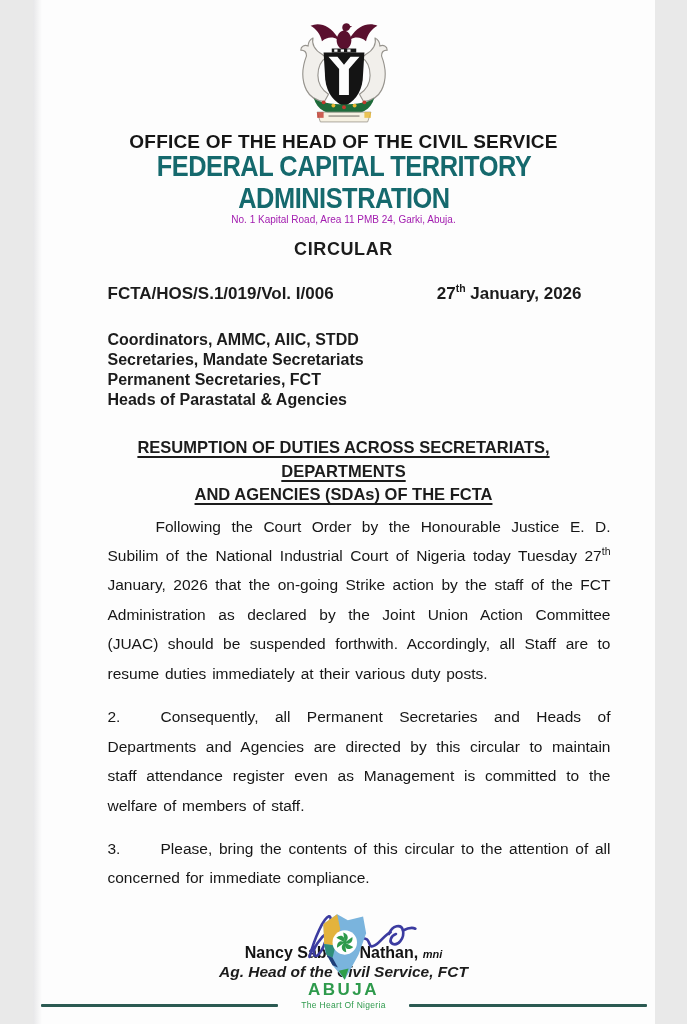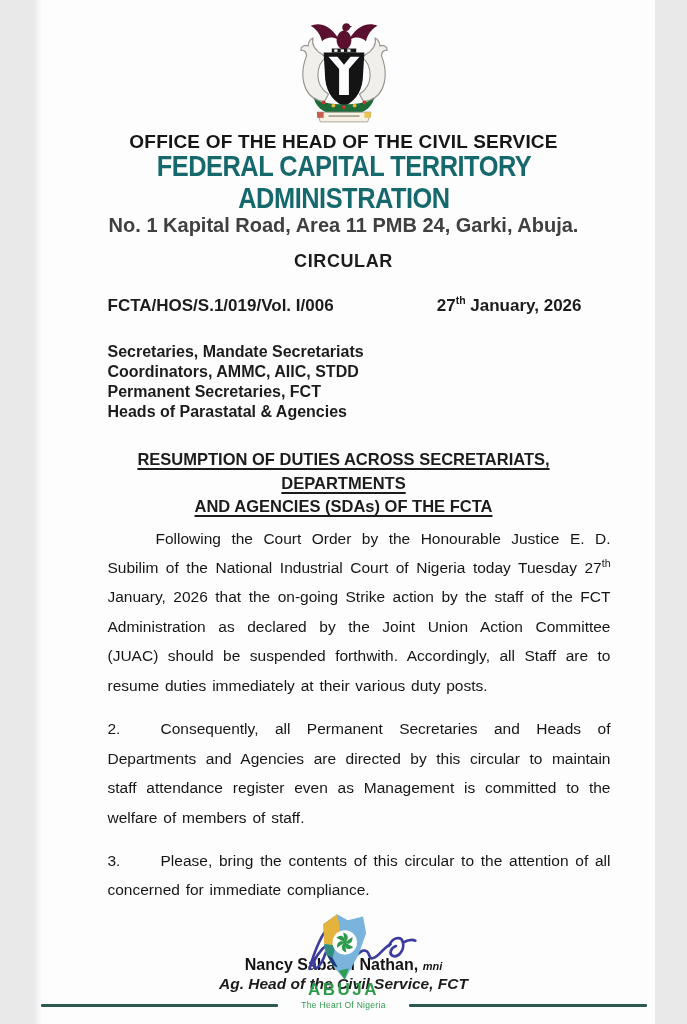--- a/index.html
+++ b/index.html
@@ -23,21 +23,21 @@
   .masthead { text-align:center; padding-top:20px; }
   .arms { display:block; margin:0 auto; }
   .office-line { font-size:19px; font-weight:700; letter-spacing:.2px; margin-top:5px; color:#161616; }
   .org-line {
     display:inline-block;
     font-size:27px; font-weight:800; letter-spacing:-.5px;
     color:#15696d;
     transform:scale(.94,1.12); transform-origin:center;
     margin-top:1px; line-height:1.05;
   }
-  .address-line { font-size:20px; font-weight:700; margin-top:3px; color:#404040; }
+  .address-line { font-size:10px; font-weight:400; margin-top:3px; color:#a21caf; }
   .doc-type { font-size:18px; font-weight:700; letter-spacing:.6px; margin-top:14px; }
 
   
   .ref-row {
     display:flex; justify-content:space-between; align-items:baseline;
     padding:0 73px 0 75px; margin-top:24px;
     font-weight:700; font-size:17px;gap:16px;
   }
   .ref-row sup, .body sup { font-size:10.5px; vertical-align:super; line-height:0; }
 
@@ -121,22 +121,22 @@
     <div class="address-line">No. 1 Kapital Road, Area 11 PMB 24, Garki, Abuja.</div>
     <div class="doc-type">CIRCULAR</div>
   </div>
 
   <div class="ref-row">
     <span>FCTA/HOS/S.1/019/Vol. I/006</span>
     <span><span>27</span><sup>th</sup><span> January, 2026</span></span>
   </div>
 
   <div class="addressees">
+    <div>Coordinators, AMMC, AIIC, STDD</div>
     <div>Secretaries, Mandate Secretariats</div>
-    <div>Coordinators, AMMC, AIIC, STDD</div>
     <div>Permanent Secretaries, FCT</div>
     <div>Heads of Parastatal &amp; Agencies</div>
   </div>
 
   <div class="subject">
     <span class="u">RESUMPTION OF DUTIES ACROSS SECRETARIATS, DEPARTMENTS</span><br>
     <span class="u">AND AGENCIES (SDAs) OF THE FCTA</span>
   </div>
 
   <div class="body">

